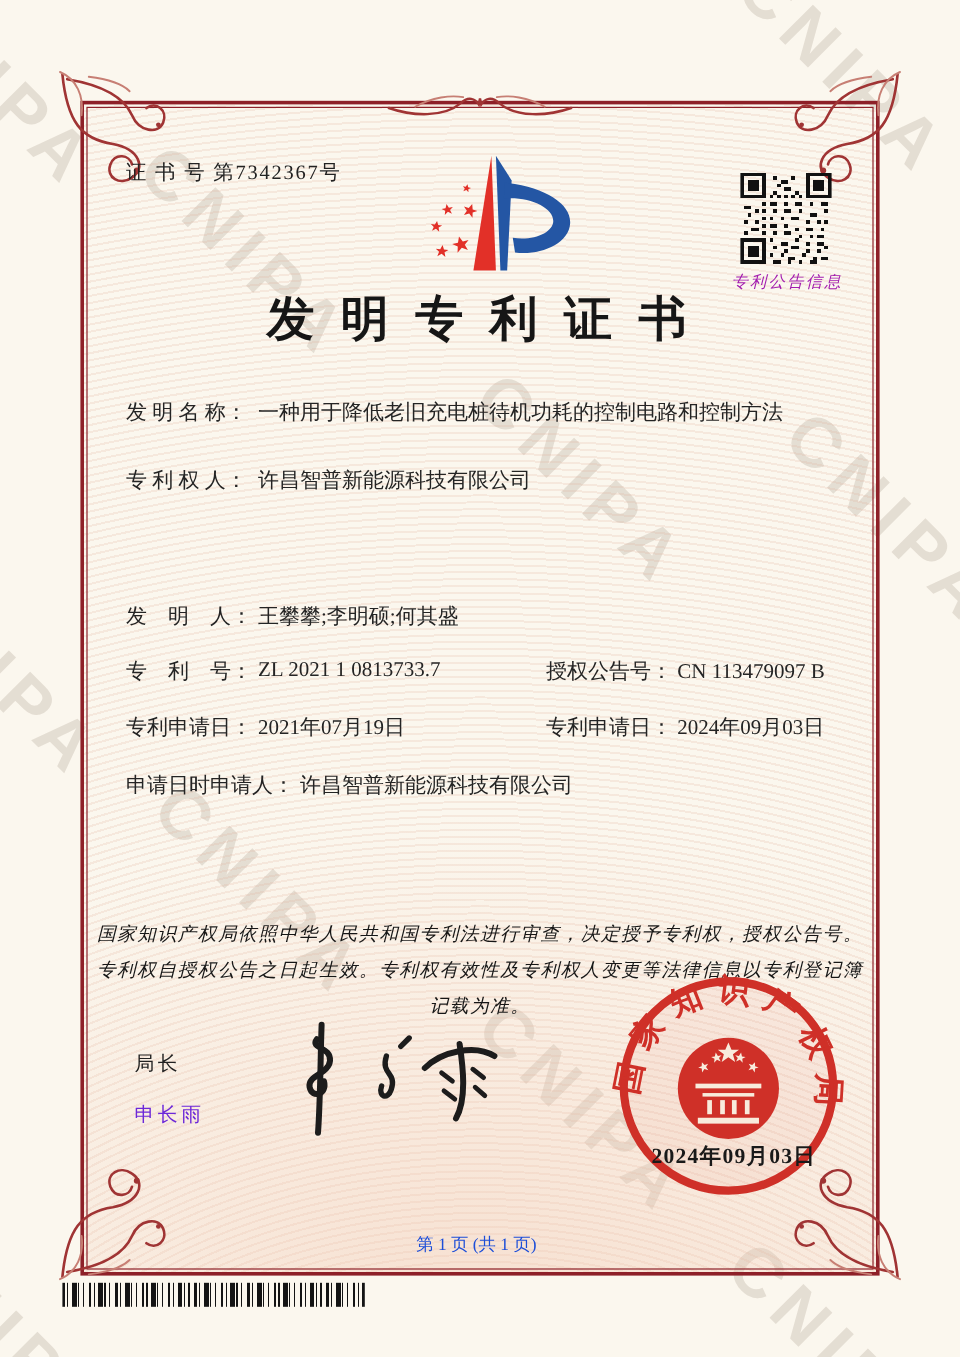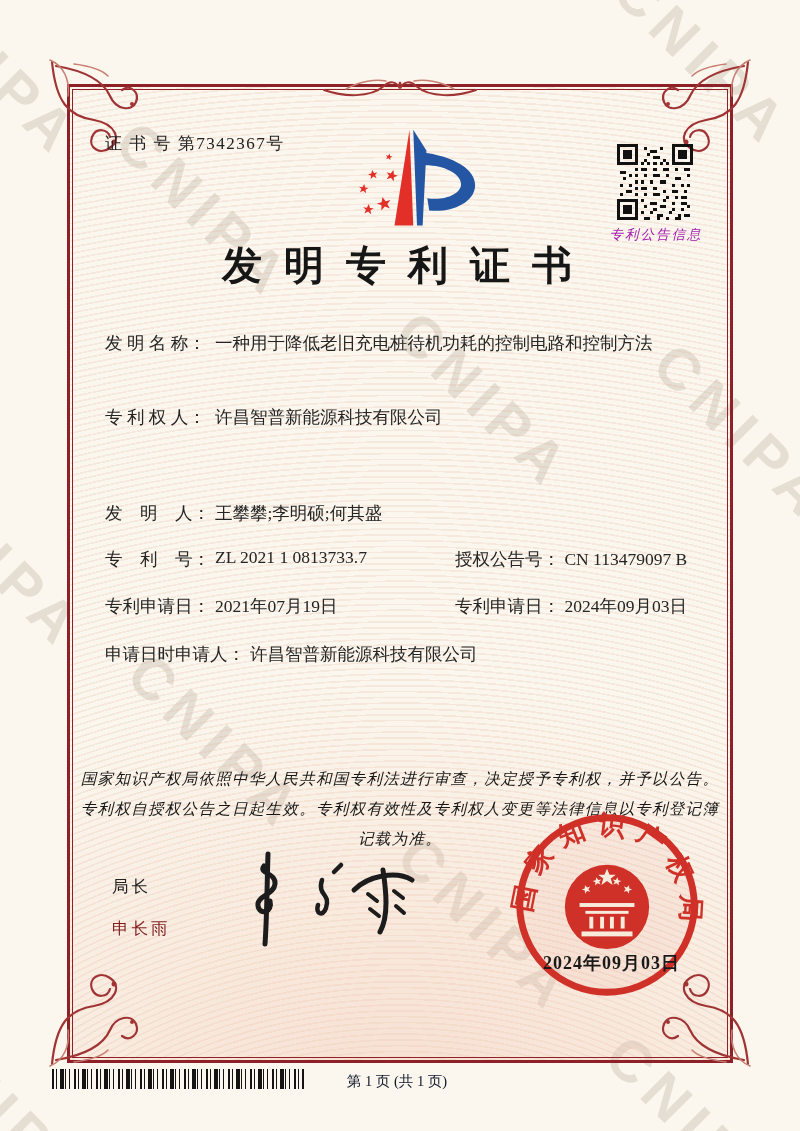--- a/index.html
+++ b/index.html
@@ -54,40 +54,40 @@
     font-size:40px; font-weight:bold; color:#161616;
     letter-spacing:22px; text-indent:22px;
   }
   
   .row{position:absolute; left:105px; font-size:17.5px; color:#242424; width:612px;}
   .row .lbl{display:inline-block; width:110px; vertical-align:top;}
   .row-flex{display:flex;}
   .row-flex .lbl{flex:0 0 110px;}
   .row-flex .val{width:486px; line-height:27px;}
   .r-name{top:331px;}
-  .r-holder{top:405px;}
+  .r-holder{top:388px;}
   .r-addr{top:447px;}
   .r-inventor{top:501px;}
   .r-patent{top:547px;}
   .r-dates{top:594px;}
   .r-applicant{top:642px;}
   .r-orig{top:687px;}
   .col-right{position:absolute; left:350px; top:0;}
   .r-applicant .val,.r-orig .val{margin-left:5px;}
   
   .statement{position:absolute; left:75px; top:764px; width:650px; text-align:center;
     font-size:15.5px; font-style:italic; letter-spacing:1.3px; color:#161616; line-height:30px;}
   
   .sig-post{position:absolute; left:112px; top:876px; font-family:"Liberation Sans","DejaVu Sans",sans-serif; font-size:16.5px; letter-spacing:3px; color:#222;}
-  .sig-name{position:absolute; left:112px; top:918px; font-family:"Liberation Sans","DejaVu Sans",sans-serif; font-size:16.5px; letter-spacing:3px; color:#7f1d1d;}
+  .sig-name{position:absolute; left:112px; top:918px; font-family:"Liberation Sans","DejaVu Sans",sans-serif; font-size:16.5px; letter-spacing:3px; color:#6d28d9;}
   .sig-script{position:absolute; left:218px; top:842px; width:210px; height:110px;}
   .seal{position:absolute; left:509px; top:807px; width:196px; height:196px;}
   .seal-date{position:absolute; left:543px; top:951px; font-size:18px; font-weight:bold; letter-spacing:1px; color:#191919;}
   
-  .page-no{position:absolute; left:67px; top:1028px; width:660px; text-align:center; font-size:14.5px; color:#0f172a;margin-top:44px;}
+  .page-no{position:absolute; left:67px; top:1028px; width:660px; text-align:center; font-size:14.5px; color:#1d4ed8;}
   .barcode{
     position:absolute; left:52px; top:1069px; width:252px; height:20px;
     background:repeating-linear-gradient(90deg,
       #141414 0 2px, transparent 2px 4px,
       #141414 4px 5px, transparent 5px 8px,
       #141414 8px 12px, transparent 12px 13px,
       #141414 13px 14px, transparent 14px 17px,
       #141414 17px 18px, transparent 18px 22px);
   }
   .defs-holder{position:absolute; width:0; height:0; overflow:hidden;}
@@ -276,21 +276,21 @@
     <span class="lbl">专利申请日：</span><span class="val">2021年07月19日</span>
     <span class="col-right">
       <span>专利申请日：</span> <span>2024年09月03日</span>
     </span>
   </div>
   <div class="row r-applicant">
     <span>申请日时申请人：</span><span class="val">许昌智普新能源科技有限公司</span>
   </div>
 
   <div class="statement">
-    <div>国家知识产权局依照中华人民共和国专利法进行审查，决定授予专利权，并予以公告。</div>
+    <div>国家知识产权局依照中华人民共和国专利法进行审查，决定授予专利权，授权公告号。</div>
     <div>专利权自授权公告之日起生效。专利权有效性及专利权人变更等法律信息以专利登记簿记载为准。</div>
   </div>
 
   <div class="sig-post">局长</div>
   <div class="sig-name">申长雨</div>
   <svg class="sig-script" viewBox="0 0 210 110" fill="none" stroke="#1c1c1c" stroke-width="5" stroke-linecap="round">
     <path d="M46,24 C40,32 58,30 57,42 C56,53 38,54 40,64 C42,74 55,70 52,59"></path>
     <path d="M50,12 C49,40 49,75 47,102"></path>
     <path d="M104,38 C99,54 113,51 108,66 C105,75 97,72 100,63" stroke-width="4.5"></path>
     <path d="M116,30 l7,-7" stroke-width="4.5"></path>

